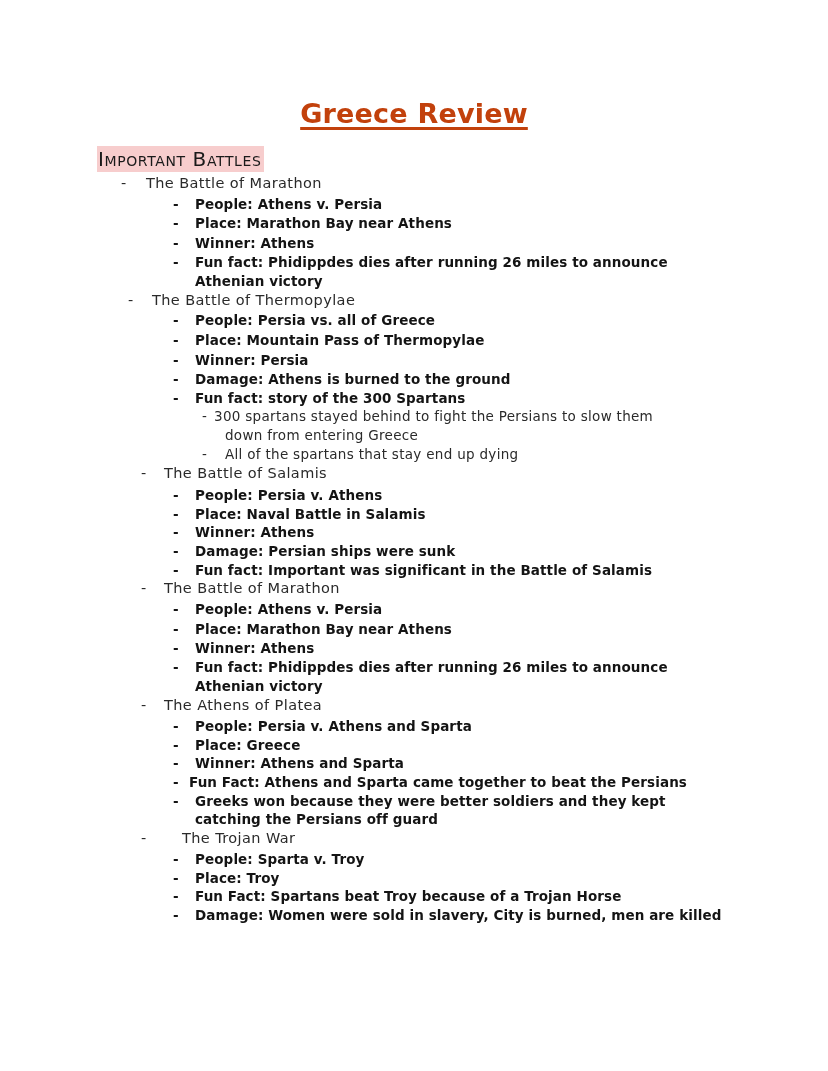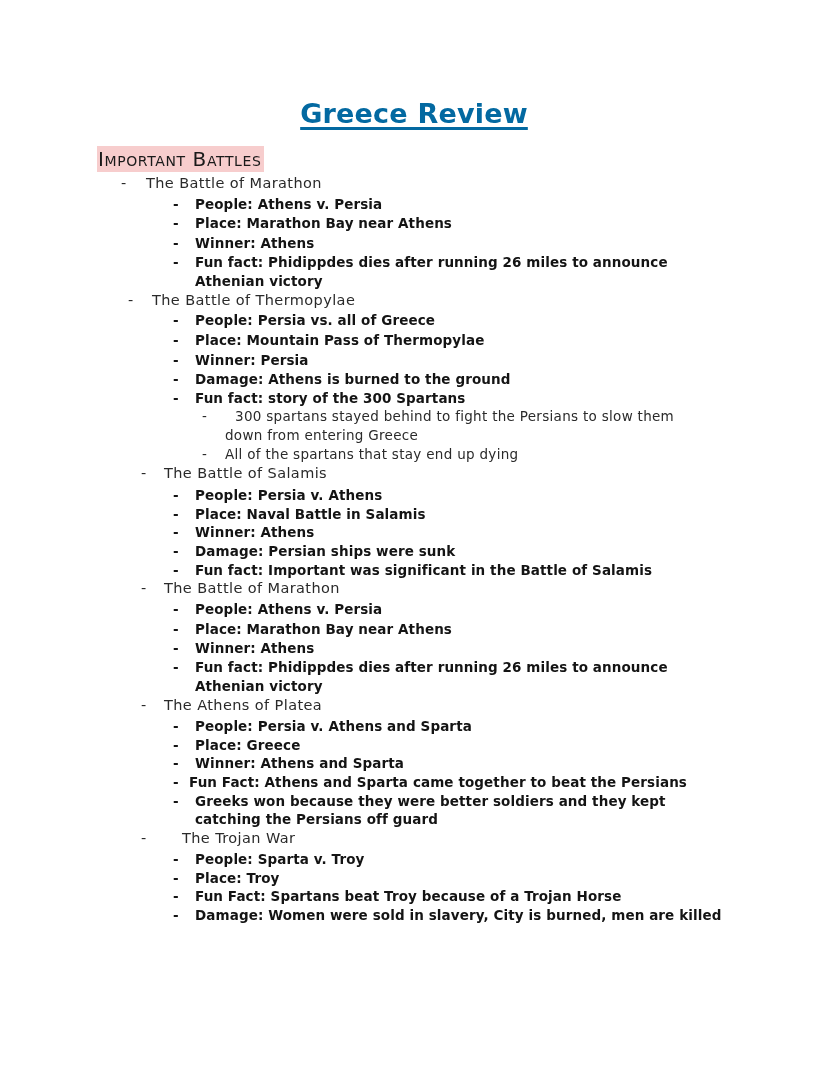--- a/index.html
+++ b/index.html
@@ -2,21 +2,21 @@
 <html><head>
   <meta charset="utf-8">
   <style>
     html, body { margin: 0; padding: 0; background: #ffffff; }
     body { width: 828px; height: 1071px; position: relative; overflow: hidden; color: #111; }
     .page { position: absolute; left: 0; top: 0; width: 828px; height: 1071px; }
     .title {
       position: absolute; left: 0; width: 828px; top: 98px; text-align: center;
       font-family: "DejaVu Sans", sans-serif; font-weight: bold; font-size: 27px;
       text-decoration: underline; text-decoration-thickness: 3px; text-underline-offset: 4px;
-      letter-spacing: 0.2px; color: #0369a1;
+      letter-spacing: 0.2px; color: #c2410c;
     }
     .heading {
       position: absolute; left: 97px; top: 146px; padding: 0 3px 0 1px;
       background: #f7cdcd; font-family: "DejaVu Sans", sans-serif; font-size: 20px;
       line-height: 26px; letter-spacing: 0.6px; color: #1a1a1a; font-variant: small-caps;
     }
     .line { position: absolute; white-space: nowrap; font-family: "DejaVu Sans", sans-serif; }
     .dash { position: absolute; }
     .l1 { font-size: 14.5px; color: #2a2a2a; letter-spacing: 0.4px; }
     .l2 { font-size: 13.5px; font-weight: bold; color: #141414; letter-spacing: 0.1px; }
@@ -35,21 +35,21 @@
   <div class="line l2" style="left:173px;top:235px;"><span class="dash">-</span><span style="margin-left:22px">Winner: Athens</span></div>
   <div class="line l2" style="left:173px;top:254px;"><span class="dash">-</span><span style="margin-left:22px">Fun fact: Phidippdes dies after running 26 miles to announce</span></div>
   <div class="line l2" style="left:195px;top:273px;">Athenian victory</div>
 
   <div class="line l1" style="left:128px;top:292px;"><span class="dash">-</span><span style="margin-left:24px">The Battle of Thermopylae</span></div>
   <div class="line l2" style="left:173px;top:312px;"><span class="dash">-</span><span style="margin-left:22px">People: Persia vs. all of Greece</span></div>
   <div class="line l2" style="left:173px;top:332px;"><span class="dash">-</span><span style="margin-left:22px">Place: Mountain Pass of Thermopylae</span></div>
   <div class="line l2" style="left:173px;top:352px;"><span class="dash">-</span><span style="margin-left:22px">Winner: Persia</span></div>
   <div class="line l2" style="left:173px;top:371px;"><span class="dash">-</span><span style="margin-left:22px">Damage: Athens is burned to the ground</span></div>
   <div class="line l2" style="left:173px;top:390px;"><span class="dash">-</span><span style="margin-left:22px">Fun fact: story of the 300 Spartans</span></div>
-  <div class="line l3" style="left:202px;top:408px;"><span class="dash">-</span><span style="margin-left:33px">300 spartans stayed behind to fight the Persians to slow them</span></div>
+  <div class="line l3" style="left:202px;top:408px;"><span class="dash">-</span><span style="margin-left:12px">300 spartans stayed behind to fight the Persians to slow them</span></div>
   <div class="line l3" style="left:225px;top:427px;">down from entering Greece</div>
   <div class="line l3" style="left:202px;top:446px;"><span class="dash">-</span><span style="margin-left:23px">All of the spartans that stay end up dying</span></div>
 
   <div class="line l1" style="left:141px;top:465px;"><span class="dash">-</span><span style="margin-left:23px">The Battle of Salamis</span></div>
   <div class="line l2" style="left:173px;top:487px;"><span class="dash">-</span><span style="margin-left:22px">People: Persia v. Athens</span></div>
   <div class="line l2" style="left:173px;top:506px;"><span class="dash">-</span><span style="margin-left:22px">Place: Naval Battle in Salamis</span></div>
   <div class="line l2" style="left:173px;top:524px;"><span class="dash">-</span><span style="margin-left:22px">Winner: Athens</span></div>
   <div class="line l2" style="left:173px;top:543px;"><span class="dash">-</span><span style="margin-left:22px">Damage: Persian ships were sunk</span></div>
   <div class="line l2" style="left:173px;top:562px;"><span class="dash">-</span><span style="margin-left:22px">Fun fact: Important was significant in the Battle of Salamis</span></div>
 

